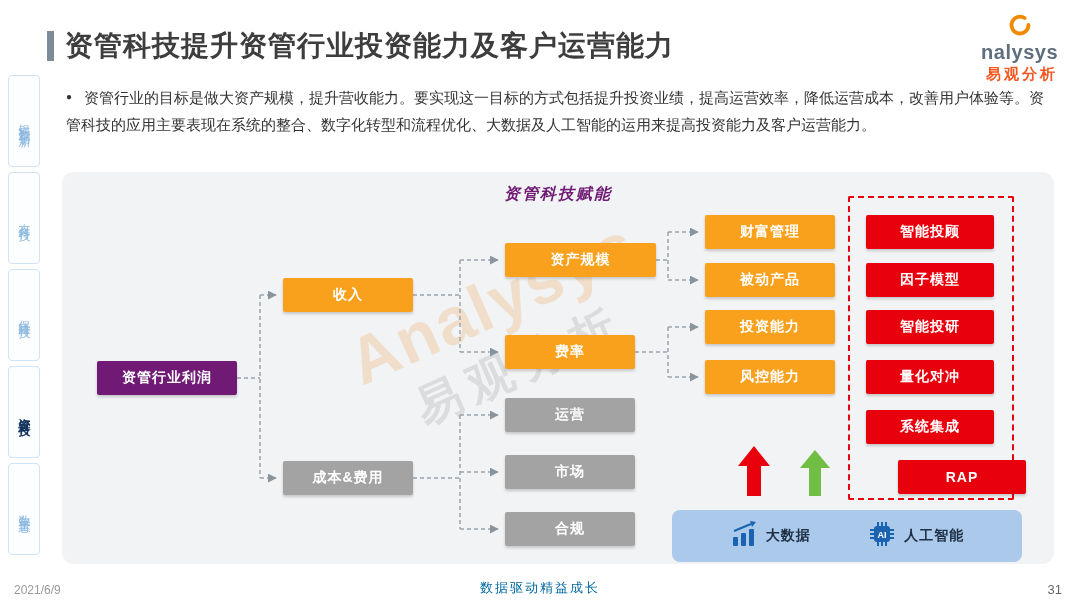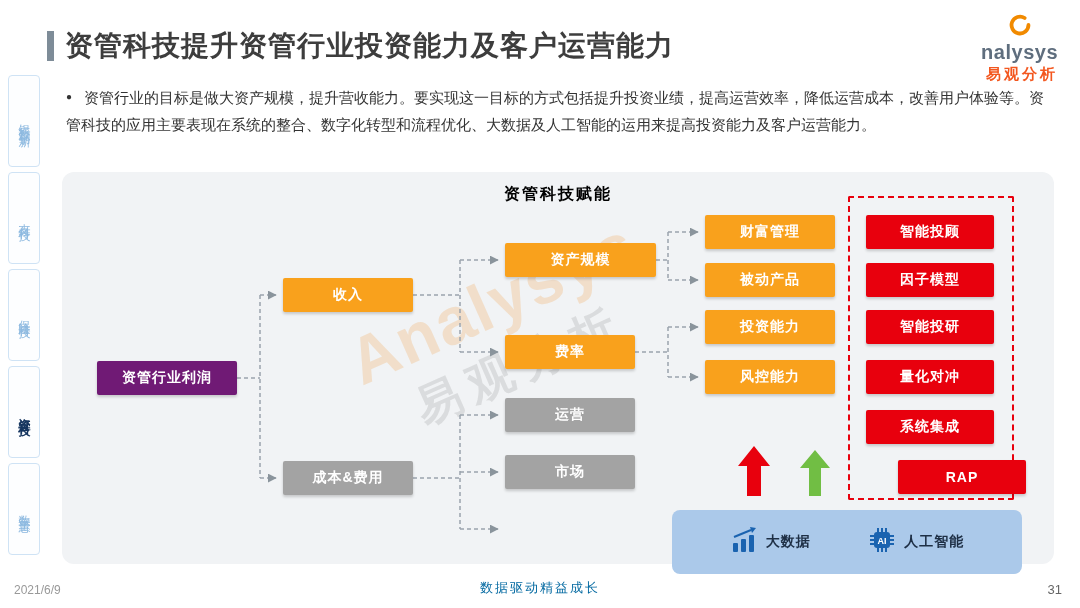--- a/index.html
+++ b/index.html
@@ -23,21 +23,21 @@
   .logo-top { display:flex; align-items:center; justify-content:flex-end; gap:1px;flex-direction:column; }
   .logo-name { font-size:20px; font-weight:bold; color:#5f6e7e; letter-spacing:0.5px; }
   .logo-sub { font-size:15px; font-weight:bold; color:#f3571f; letter-spacing:3px; margin-top:1px; }
 
   
   .intro { position:absolute; left:66px; top:85px; width:988px; font-size:15px; color:#333; line-height:1.78; }
   .intro .dot { font-size:10px; vertical-align:3px; margin-right:12px; color:#333; }
 
   
   .panel { position:absolute; left:62px; top:172px; width:992px; height:392px; background:#f1f3f5; border-radius:12px; }
-  .panel-title { position:absolute; left:0; right:0; top:12px; text-align:center; font-size:16px; font-weight:bold; color:#000000; letter-spacing:2px; }
+  .panel-title { position:absolute; left:0; right:0; top:12px; text-align:center; font-size:16px; font-weight:bold; color:#701a75; letter-spacing:2px;font-style:italic; }
 
   .watermark { position:absolute; left:290px; top:90px; transform:rotate(-24deg); text-align:center;
                pointer-events:none; user-select:none; }
   .wm1 { font-size:66px; font-weight:bold; color:rgba(243,152,49,0.22); letter-spacing:2px; }
   .wm2 { font-size:46px; font-weight:bold; color:rgba(130,130,130,0.20); letter-spacing:10px; }
 
   .connectors { position:absolute; left:0; top:0; pointer-events:none; }
 
   .node { position:absolute; height:34px; display:flex; align-items:center; justify-content:center;
           color:#fff; font-size:14px; font-weight:bold; border-radius:2px; letter-spacing:1px;
@@ -45,21 +45,21 @@
   .node.blue { background:#701a75; }
   .node.orange { background:#f9a11c; }
   .node.gray { background:#a3a3a3; }
   .node.red { background:#e8000d; }
 
   .tech-frame { position:absolute; left:786px; top:24px; width:166px; height:304px;
                 border:2px dashed #e8000d; border-radius:2px; }
 
   .up-arrow { position:absolute; }
 
-  .enabler-bar { position:absolute; left:610px; top:338px; width:350px; height:64px; background:#abc9ea;
+  .enabler-bar { position:absolute; left:610px; top:338px; width:350px; height:52px; background:#abc9ea;
                  border-radius:8px; display:flex; align-items:center; justify-content:space-evenly; }
   .enabler { display:flex; align-items:center; gap:8px; }
   .enabler-label { font-size:14px; font-weight:bold; color:#1e2f45; letter-spacing:1px; }
 
   
   .footer-date { position:absolute; left:14px; bottom:11px; font-size:12px; color:#999; }
   .footer-slogan { position:absolute; left:0; right:0; bottom:11px; text-align:center; font-size:13px; color:#0369a1; letter-spacing:2px; }
   .footer-page { position:absolute; right:18px; bottom:11px; font-size:13px; color:#666; }
 </style>
 </head>
@@ -135,20 +135,21 @@
       </g>
     </svg>
 
     <div class="node blue" style="left:35px;  top:189px; width:140px;">资管行业利润</div>
     <div class="node orange" style="left:221px; top:106px; width:130px;">收入</div>
     <div class="node gray" style="left:221px; top:289px; width:130px;">成本&amp;费用</div>
     <div class="node orange" style="left:443px; top:71px;  width:151px;">资产规模</div>
     <div class="node orange" style="left:443px; top:163px; width:130px;">费率</div>
     <div class="node gray" style="left:443px; top:226px; width:130px;">运营</div>
     <div class="node gray" style="left:443px; top:283px; width:130px;">市场</div>
+    <div class="node gray" style="left:443px; top:340px; width:130px;">合规</div>
     <div class="node orange" style="left:643px; top:43px;  width:130px;">财富管理</div>
     <div class="node orange" style="left:643px; top:91px;  width:130px;">被动产品</div>
     <div class="node orange" style="left:643px; top:138px; width:130px;">投资能力</div>
     <div class="node orange" style="left:643px; top:188px; width:130px;">风控能力</div>
 
     <div class="tech-frame"></div>
     <div class="node red" style="left:804px; top:43px;  width:128px;">智能投顾</div>
     <div class="node red" style="left:804px; top:91px;  width:128px;">因子模型</div>
     <div class="node red" style="left:804px; top:138px; width:128px;">智能投研</div>
     <div class="node red" style="left:804px; top:188px; width:128px;">量化对冲</div>

